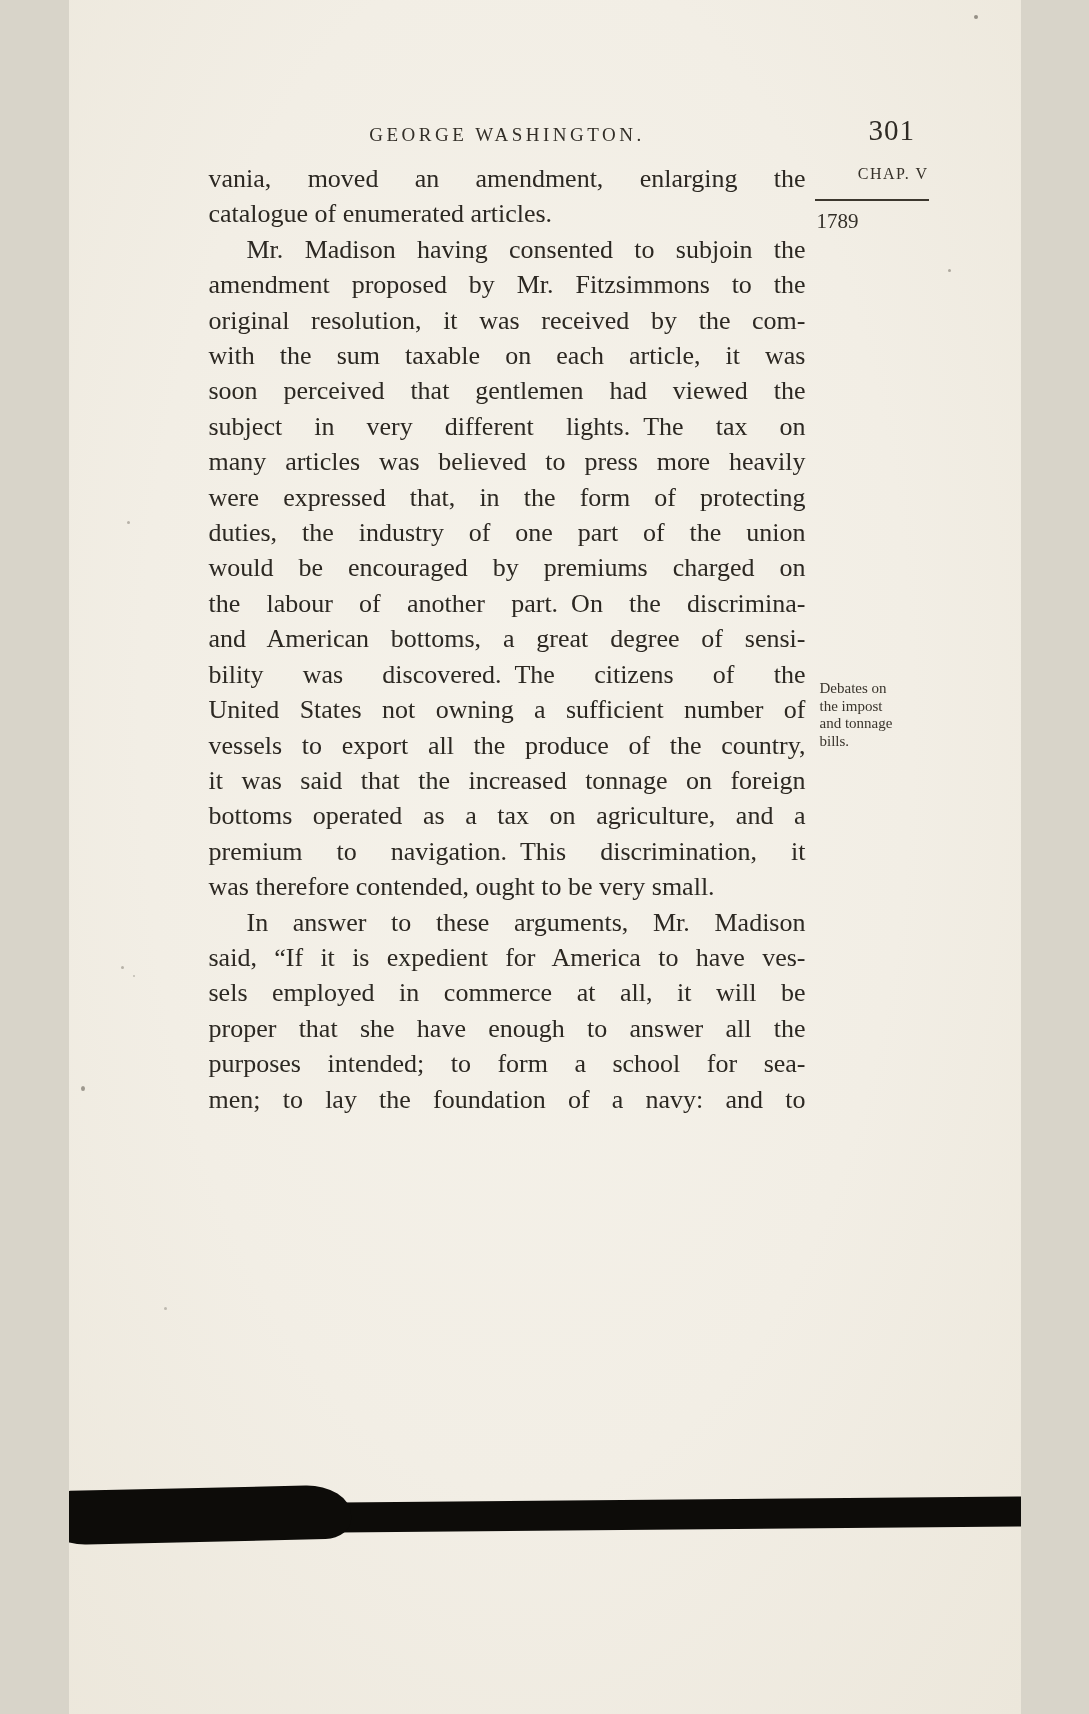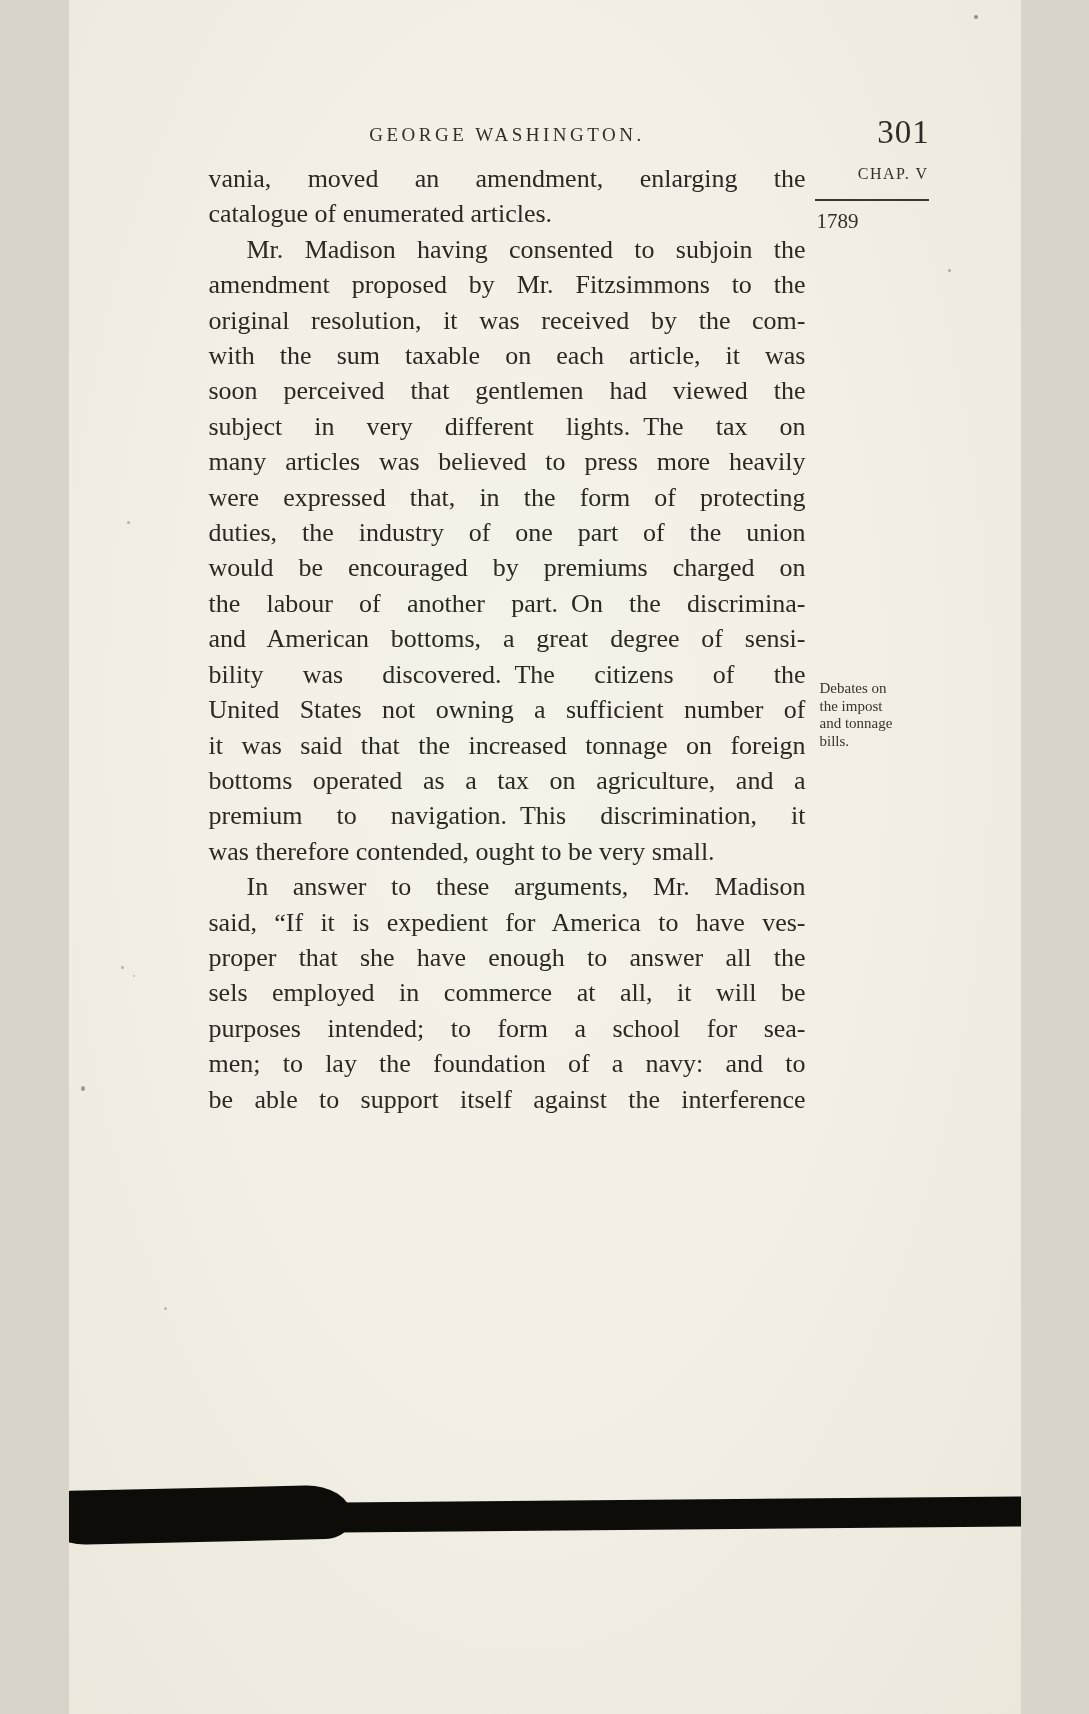--- a/index.html
+++ b/index.html
@@ -21,24 +21,23 @@
     position: absolute;
     top: 124px; left: 140px; width: 597px;
     text-align: center;
     font-size: 19px;
     letter-spacing: 3.5px;
     color: #332f28;
   }
   .page-number {
     position: absolute;
     top: 114px; left: 800px; width: 70px;
-    font-size: 33px;
+    font-size: 29px;
     letter-spacing: 1px;
     color: #2e2a24;
-    text-align: center;
   }
   
   .text-block {
     position: absolute;
     top: 161px; left: 140px; width: 597px;
     font-size: 26px;
     line-height: 35.4px;
     color: #2c2822;
   }
   .ln { text-align: justify; }
@@ -118,32 +117,32 @@
     <div class="ln jl">soon perceived that gentlemen had viewed the</div>
     <div class="ln jl">subject in very different lights. The tax on</div>
     <div class="ln jl">many articles was believed to press more heavily</div>
     <div class="ln jl">were expressed that, in the form of protecting</div>
     <div class="ln jl">duties, the industry of one part of the union</div>
     <div class="ln jl">would be encouraged by premiums charged on</div>
     <div class="ln jl">the labour of another part. On the discrimina-</div>
     <div class="ln jl">and American bottoms, a great degree of sensi-</div>
     <div class="ln jl">bility was discovered. The citizens of the</div>
     <div class="ln jl">United States not owning a sufficient number of</div>
+    <div class="ln jl">vessels to export all the produce of the country,</div>
     <div class="ln jl">it was said that the increased tonnage on foreign</div>
     <div class="ln jl">bottoms operated as a tax on agriculture, and a</div>
     <div class="ln jl">premium to navigation. This discrimination, it</div>
     <div class="ln end">was therefore contended, ought to be very small.</div>
 
     <div class="ln jl ind">In answer to these arguments, Mr. Madison</div>
     <div class="ln jl">said, “If it is expedient for America to have ves-</div>
+    <div class="ln jl">sels employed in commerce at all, it will be</div>
     <div class="ln jl">proper that she have enough to answer all the</div>
-    <div class="ln jl">sels employed in commerce at all, it will be</div>
     <div class="ln jl">purposes intended; to form a school for sea-</div>
     <div class="ln jl">men; to lay the foundation of a navy: and to</div>
-    <div class="ln jl">be able to support itself against the interference</div>
   </div>
 
   <div class="sidenote">
     <div>Debates on</div>
     <div>the impost</div>
     <div>and tonnage</div>
     <div>bills.</div>
   </div>
 
   <div class="shadow shadow-band"></div>

